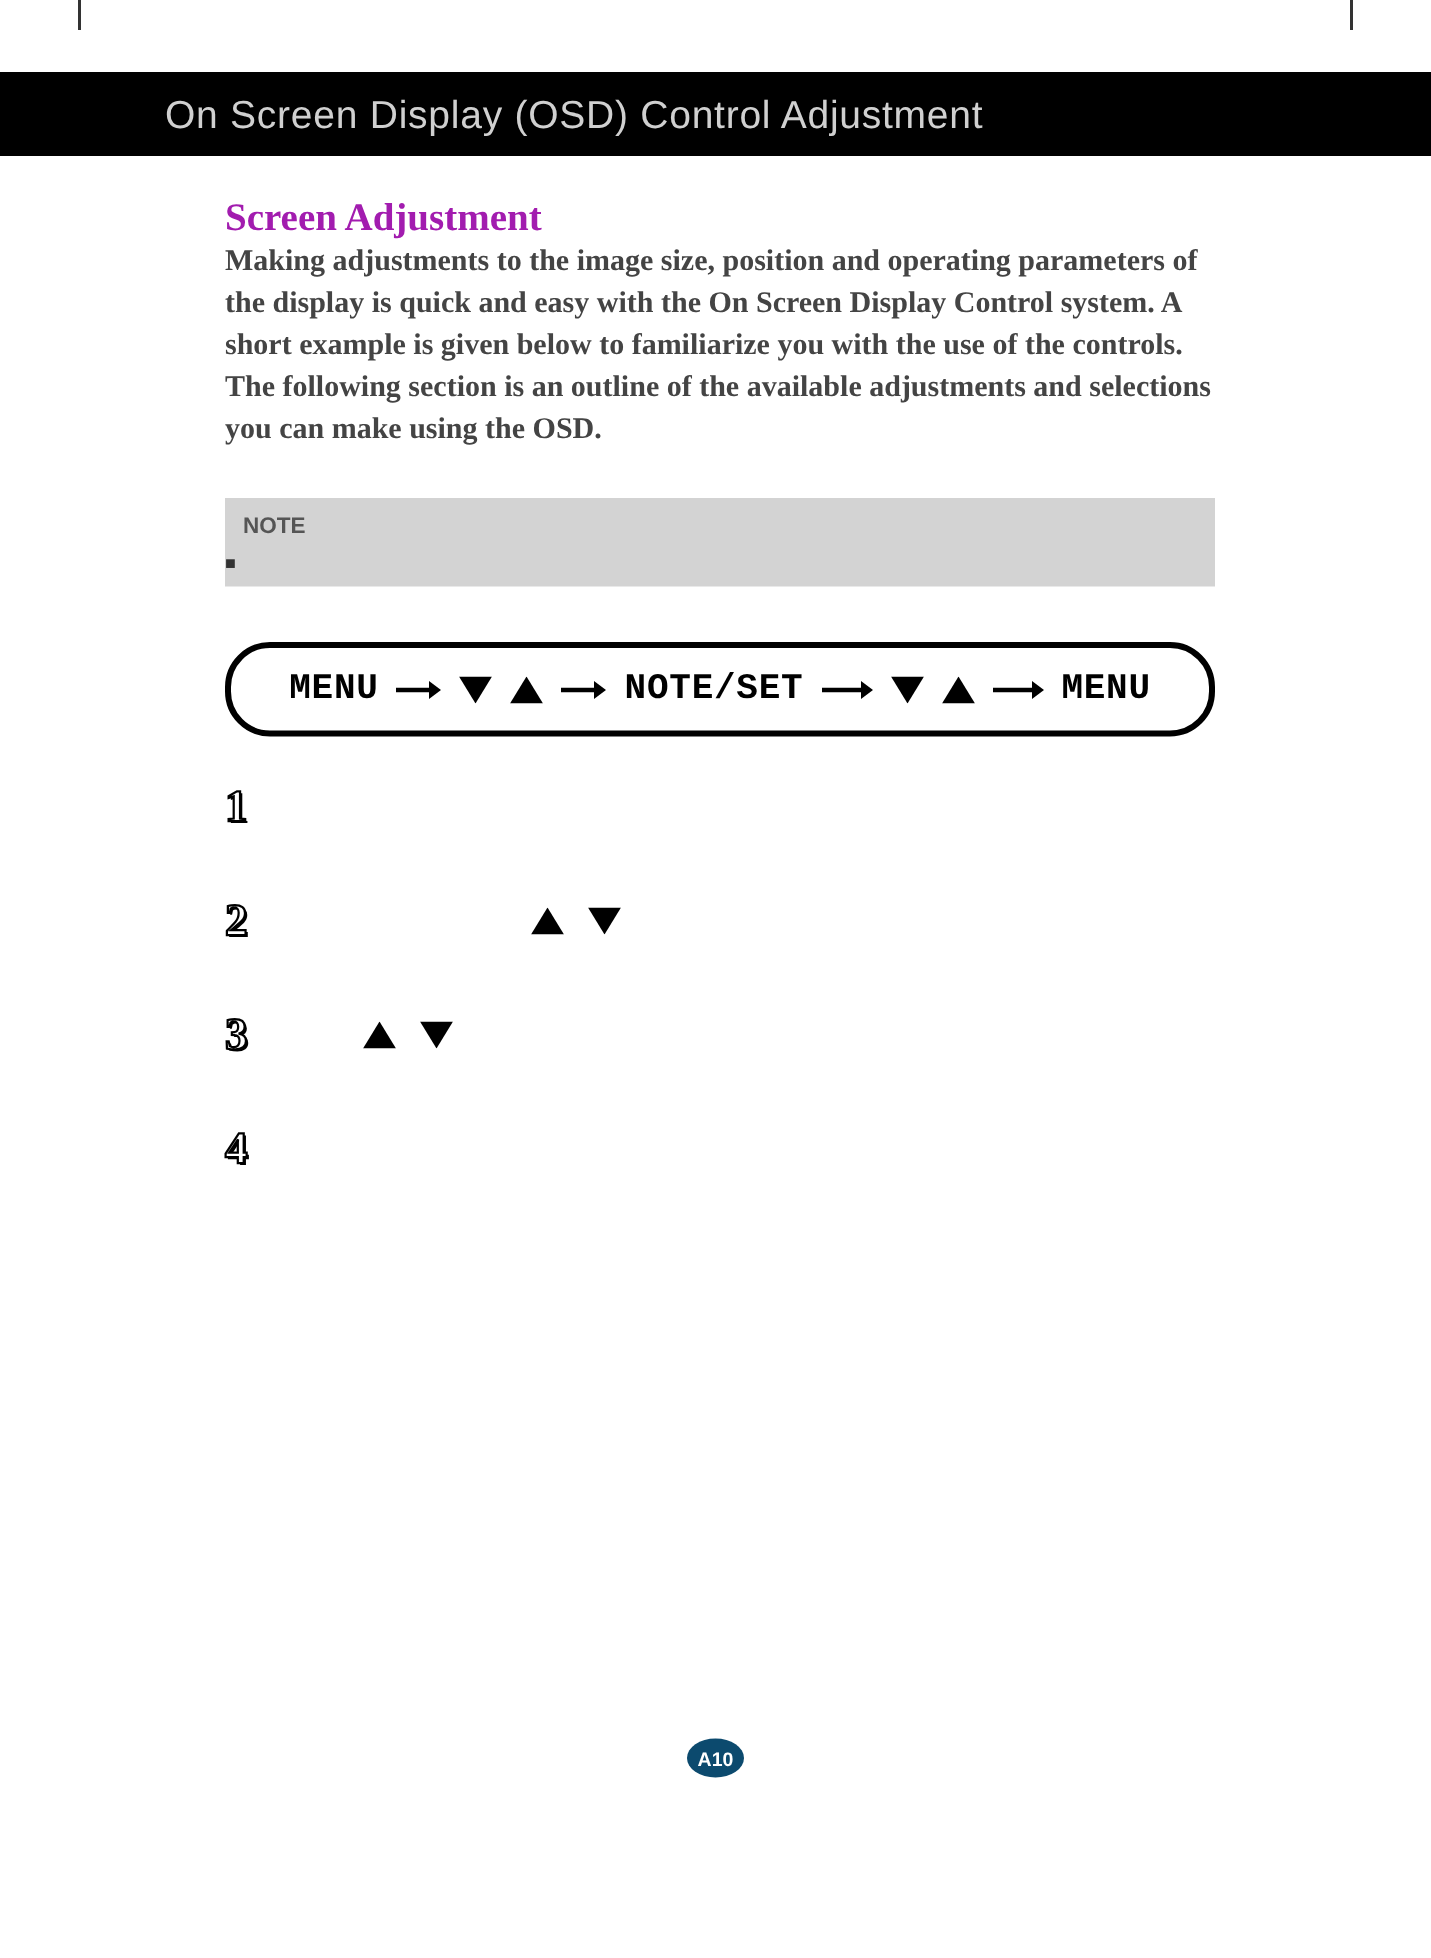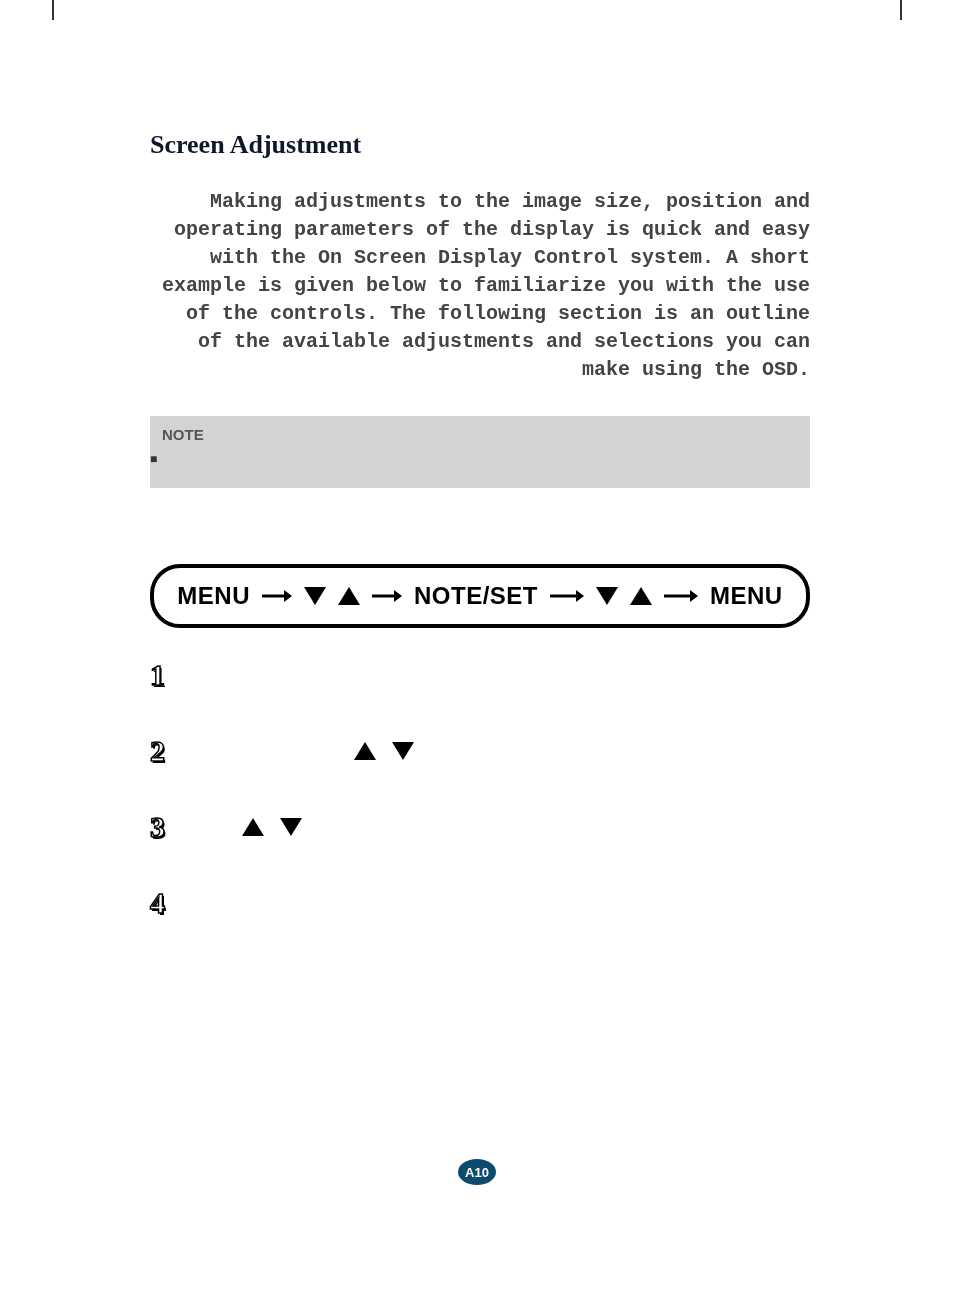--- a/index.html
+++ b/index.html
@@ -49,36 +49,34 @@
   .content {
     position: absolute;
     top: 130px;
     left: 150px;
     width: 660px;
   }
   .heading {
     font-family: Georgia, 'Times New Roman', serif;
     font-size: 26px;
     font-weight: bold;
-    color: #0f172a;
-    margin-bottom: 28px;
+    color: #a21caf;
   }
   .body-text {
-    font-family: Liberation Mono, monospace;
+    font-family: Liberation Serif, serif;
     font-size: 20px;
     font-weight: bold;
     color: #444;
     line-height: 1.4;
     margin-bottom: 32px;
-    text-align: right;
   }
   .note-box {
     background: #d3d3d3;
-    padding: 10px 12px 45px 12px;
-    margin-bottom: 76px;
+    padding: 10px 12px 32px 12px;
+    margin-bottom: 37px;
     position: relative;
   }
   .note-label {
     font-weight: bold;
     font-size: 15px;
     color: #555;
   }
   .note-bullet {
     position: absolute;
     left: 0px;
@@ -90,21 +88,21 @@
     border: 4px solid #000;
     border-radius: 30px;
     padding: 14px 20px;
     display: flex;
     align-items: center;
     justify-content: center;
     gap: 12px;
     margin-bottom: 30px;
   }
   .flow-text {
-    font-family: Liberation Sans, sans-serif;
+    font-family: Liberation Mono, monospace;
     font-weight: 900;
     font-size: 24px;
     letter-spacing: 0.5px;
   }
   svg.tri { display: block; }
   svg.arrow { display: block; }
   .steps {
     margin-top: 10px;
   }
   .step-row {
@@ -150,20 +148,23 @@
 </head>
 <body>
 
 <div class="page">
 
   <div class="top-marks">
     <div class="left-mark"></div>
     <div class="right-mark"></div>
   </div>
 
+  <div class="black-bar">
+    <span>On Screen Display (OSD) Control Adjustment</span>
+  </div>
 
   <div class="content">
 
     <div class="heading">Screen Adjustment</div>
 
     <div class="body-text">Making adjustments to the image size, position and operating parameters of the display is quick and easy with the On Screen Display Control system. A short example is given below to familiarize you with the use of the controls. The following section is an outline of the available adjustments and selections you can make using the OSD.</div>
 
     <div class="note-box">
       <div class="note-label">NOTE</div>
       <div class="note-bullet">■</div>

